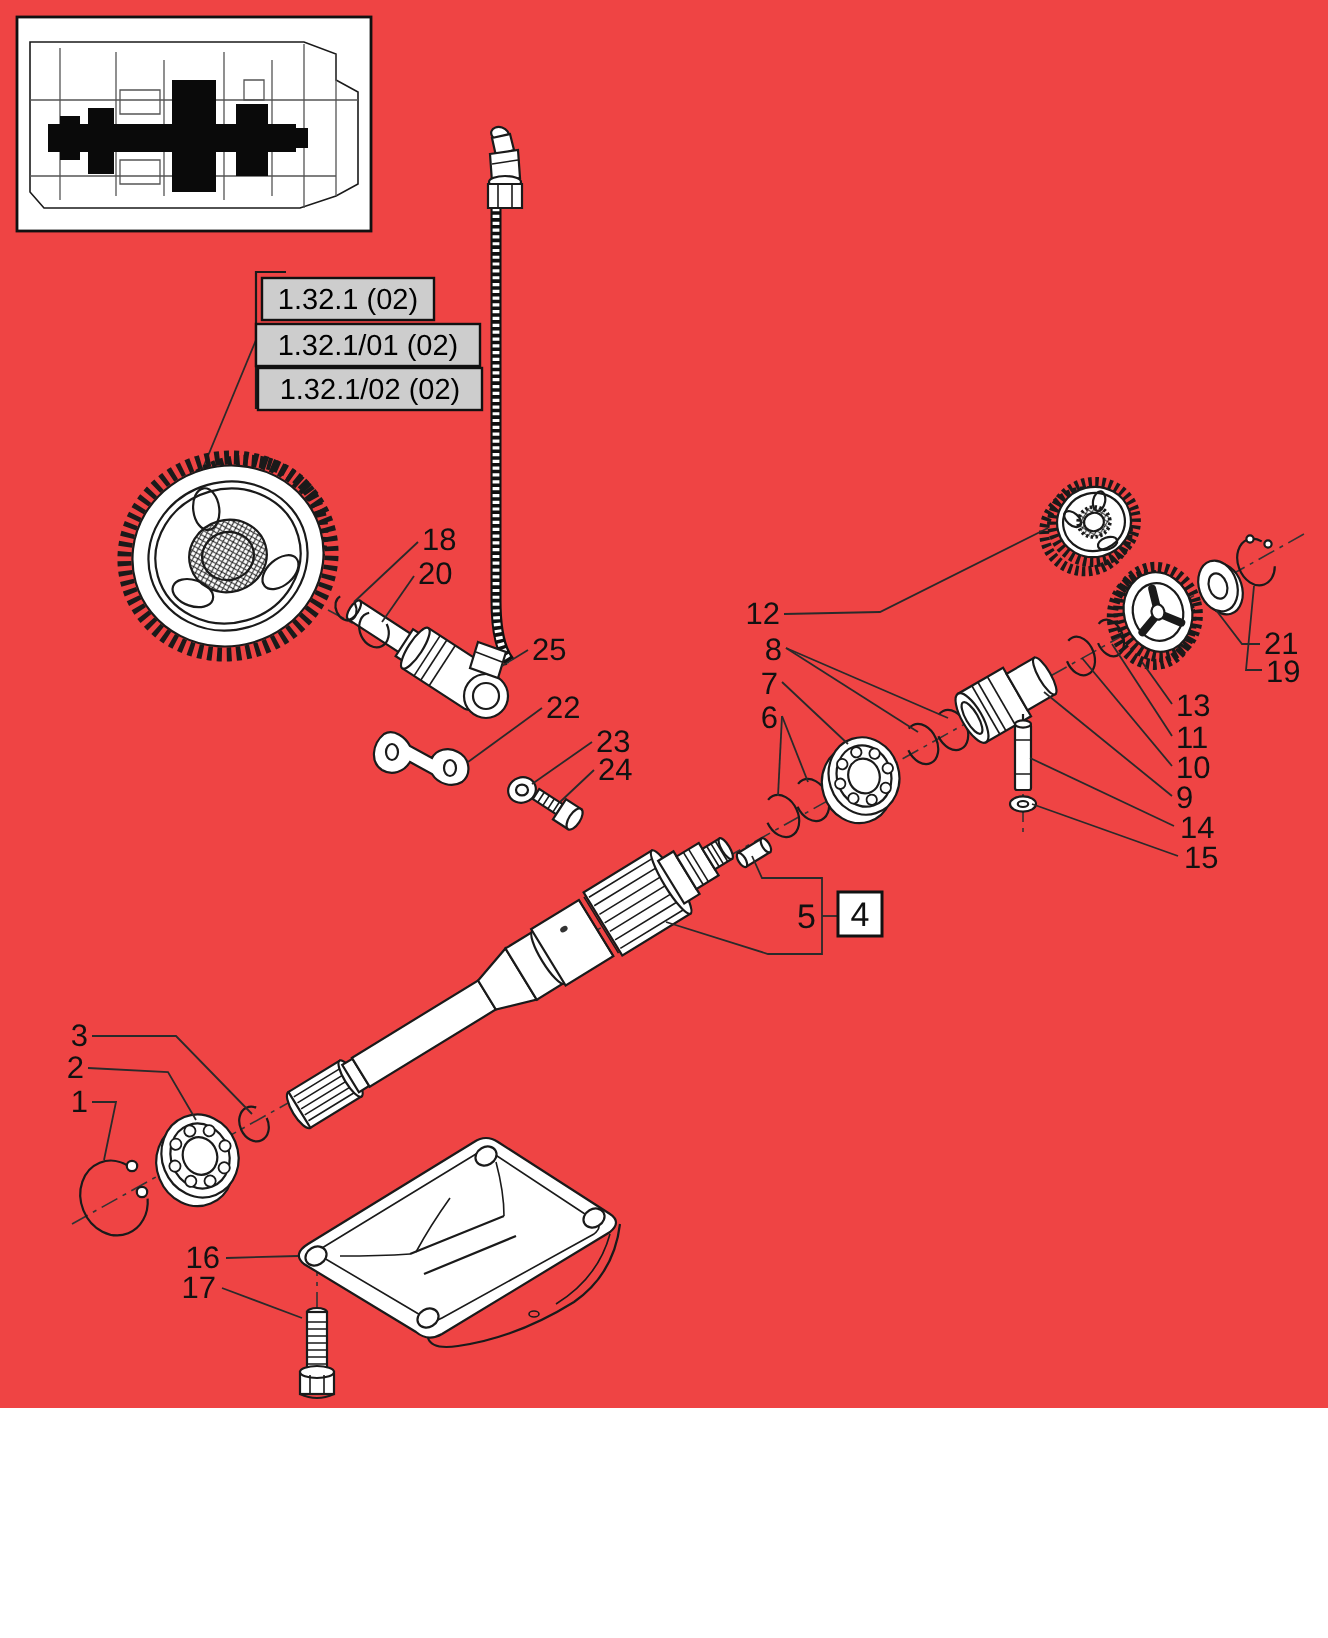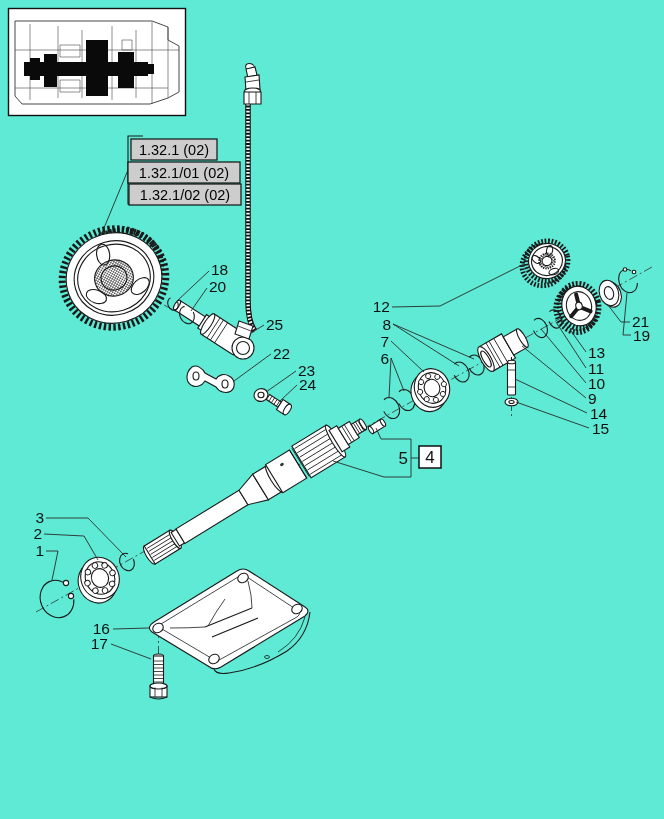--- a/index.html
+++ b/index.html
@@ -1,16 +1,16 @@
 <!DOCTYPE html>
 <html><head>
 <meta charset="utf-8">
 <style>
   html,body{margin:0;padding:0;background:#fff;}
-  .stage{position:relative;width:664px;height:819px;background:#5eead4;overflow:hidden;
+  .stage{position:relative;width:664px;height:704px;background:#ef4444;overflow:hidden;
          font-family:"Liberation Sans",sans-serif;}
   svg{display:block;}
   .num{font:15.5px "Liberation Sans",sans-serif;fill:#111;}
   .num5{font:17px "Liberation Sans",sans-serif;fill:#111;}
   .reftxt{font:14.5px "Liberation Sans",sans-serif;fill:#000;}
   .ln{stroke:#1a1a1a;stroke-width:1.1;fill:#fff;}
   .lnn{stroke:#1a1a1a;stroke-width:1.1;fill:none;}
   .thin{stroke:#1a1a1a;stroke-width:.8;fill:none;}
   .leader{stroke:#2a2a2a;stroke-width:.9;fill:none;}
   .axis{stroke:#333;stroke-width:.8;fill:none;stroke-dasharray:9 3 2 3;}

